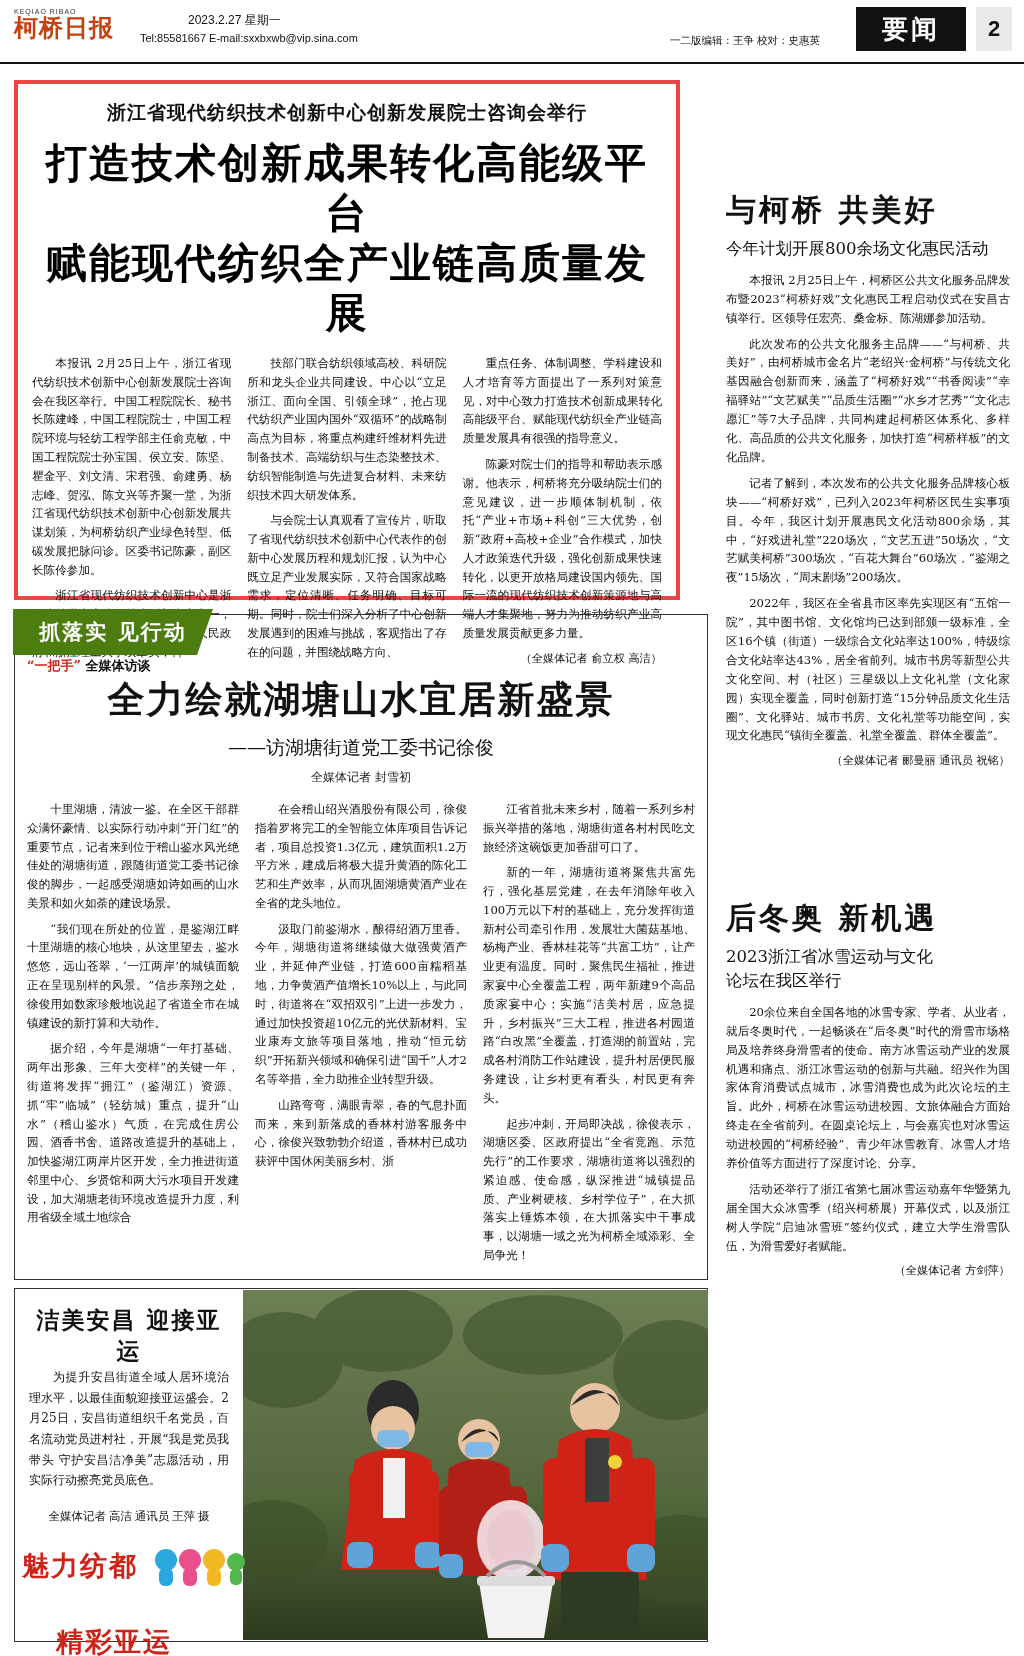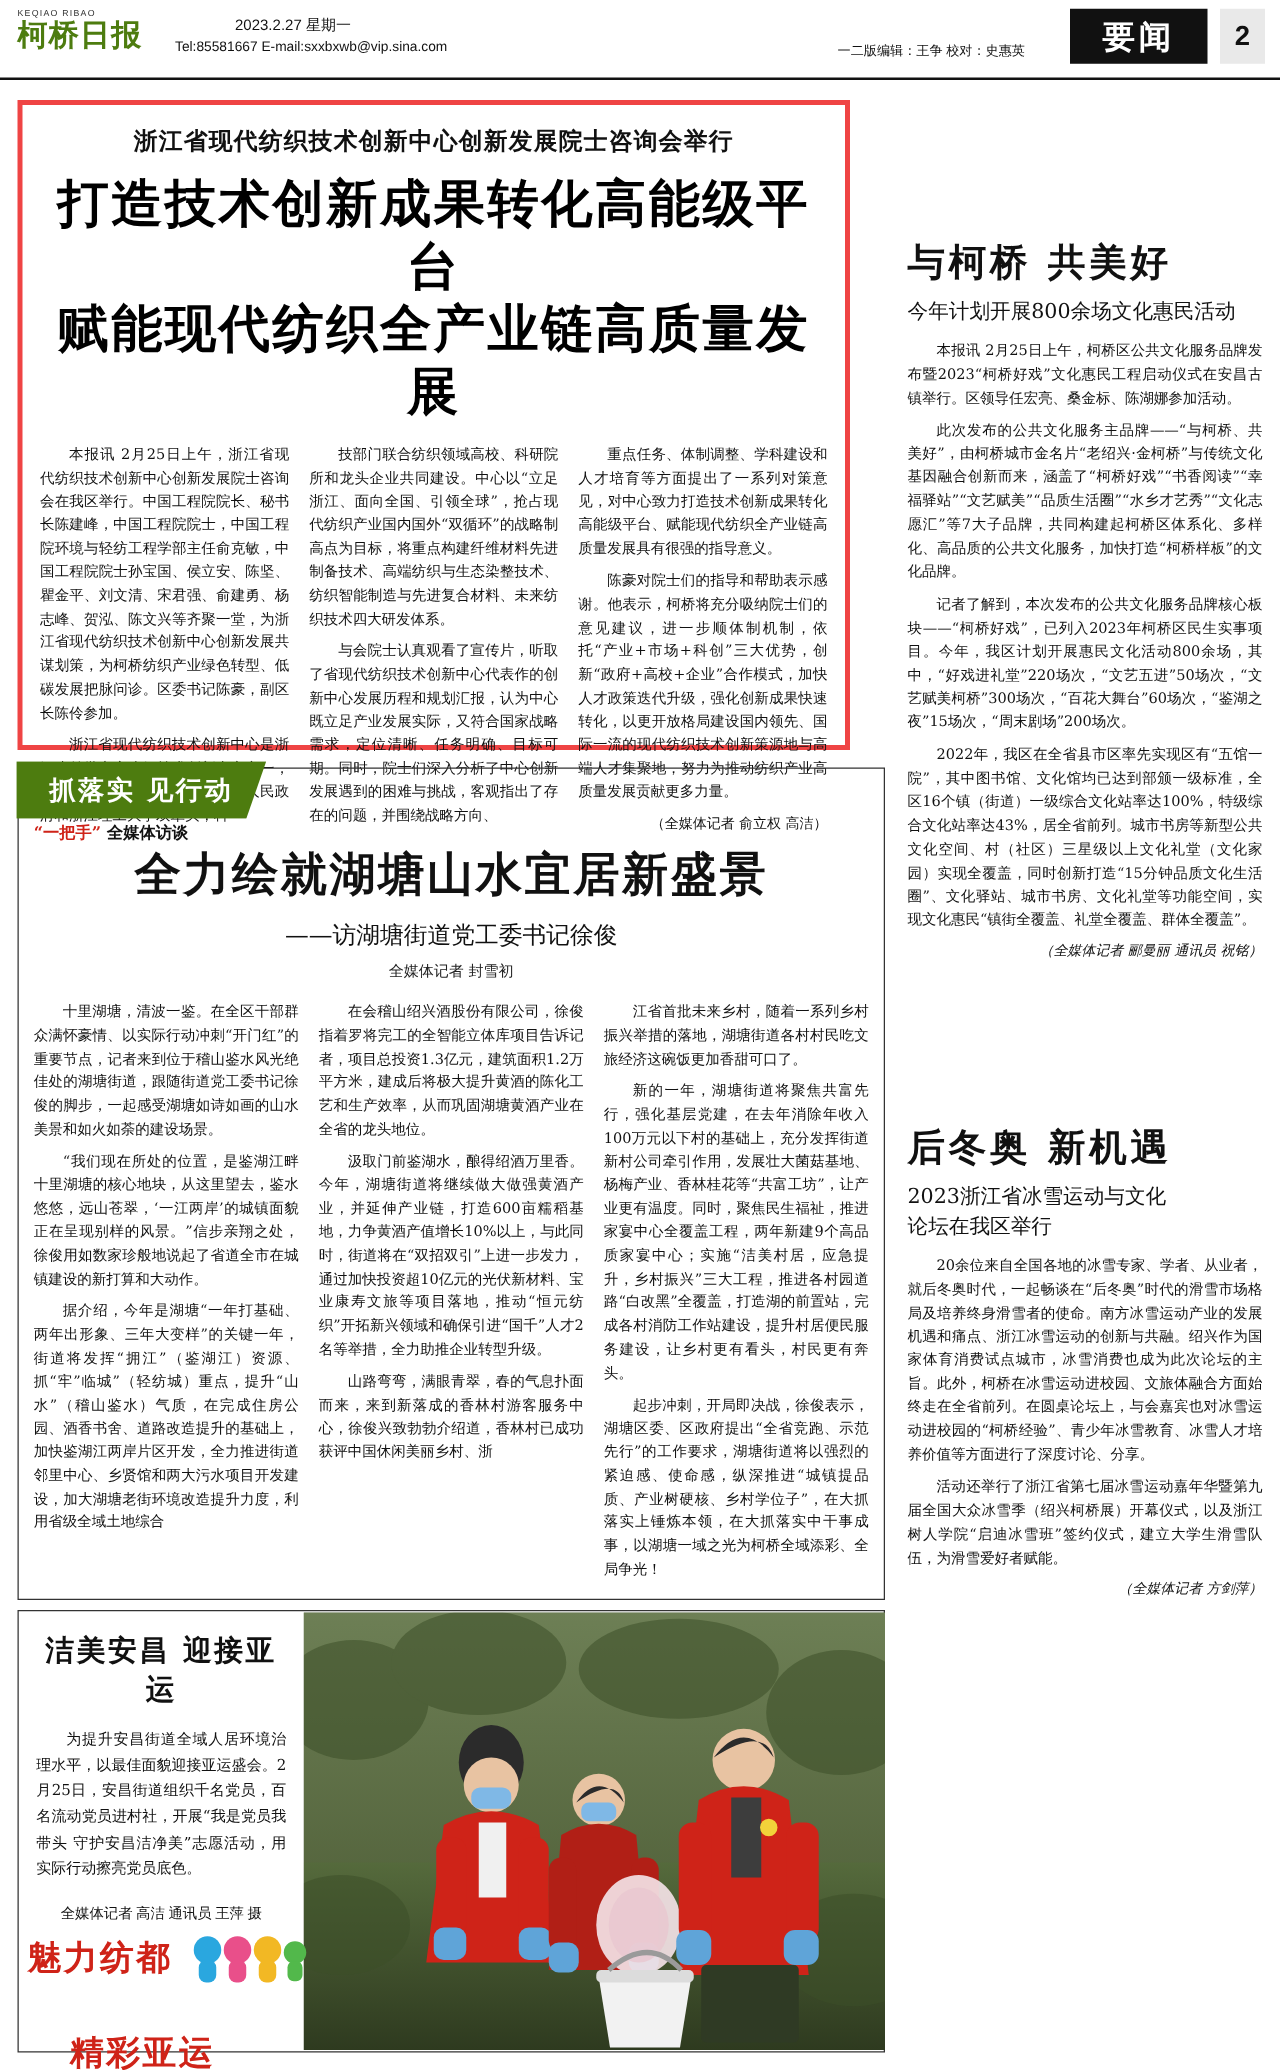--- a/index.html
+++ b/index.html
@@ -15,21 +15,21 @@
 
   
   .masthead{
     position:absolute; left:0; top:0; width:1024px; height:62px;
     border-bottom:2px solid #111;
   }
   .logo-block{position:absolute; left:14px; top:8px; width:110px;}
   .logo-pinyin{font-size:7px; letter-spacing:1px; color:#333; font-family:"Liberation Sans",sans-serif;}
   .logo-name{
     font-size:24px; font-weight:bold; letter-spacing:1px;
-    font-family:"DejaVu Serif", serif; line-height:1.05; color:#4d7c0f;
+    font-family:"DejaVu Serif", serif; line-height:1.05; color:#c2410c;
   }
   .mast-date{
     position:absolute; left:140px; top:12px;
     font-size:12px; font-family:"Liberation Sans",sans-serif; color:#111;margin-left:48px;
   }
   .mast-contact{
     position:absolute; left:140px; top:32px;
     font-size:11px; font-family:"Liberation Sans",sans-serif; color:#111;
   }
   .mast-editor{
@@ -116,35 +116,35 @@
     font-size:30px; font-weight:bold; letter-spacing:3px;
     font-family:"DejaVu Serif",serif; margin-bottom:6px;
   }
   .rail-sub{
     font-size:16.5px; line-height:1.45; font-family:"DejaVu Serif",serif;
     margin-bottom:10px;
   }
   .rail-body{font-size:11.6px; line-height:1.63; text-align:justify;
     font-family:"DejaVu Serif",serif;}
   .rail-body p{margin:0 0 7px 0; text-indent:2em;}
-  .rail-byline{text-align:right; font-size:11.2px; margin-top:2px;font-style:italic;}
+  .rail-byline{text-align:right; font-size:11.2px; margin-top:2px;}
 
   .rail2{position:absolute; left:726px; top:898px; width:284px;}
 
   
   .bottom{
     position:absolute; left:14px; top:1288px; width:694px; height:354px;
     border:1px solid #333; box-sizing:border-box;
   }
   .bottom-left{
     position:absolute; left:0; top:0; width:228px; height:352px; padding:16px 14px;
     box-sizing:border-box;
   }
   .bl-title{font-size:23px; font-weight:bold; letter-spacing:2px; text-align:center;
-    font-family:"DejaVu Serif",serif; margin-bottom:14px;}
+    font-family:"DejaVu Serif",serif; }
   .bl-body{font-size:12px; line-height:1.72; text-align:justify;
     font-family:"DejaVu Serif",serif;}
   .bl-body p{margin:0; text-indent:2em;}
   .bl-byline{text-align:center; font-size:11.5px; margin-top:18px;}
   .photo{
     position:absolute; left:228px; top:1px; width:465px; height:350px;
     background:linear-gradient(#5e6f4a,#3d4a2e);
     overflow:hidden;
   }
   .photo svg{display:block;}

